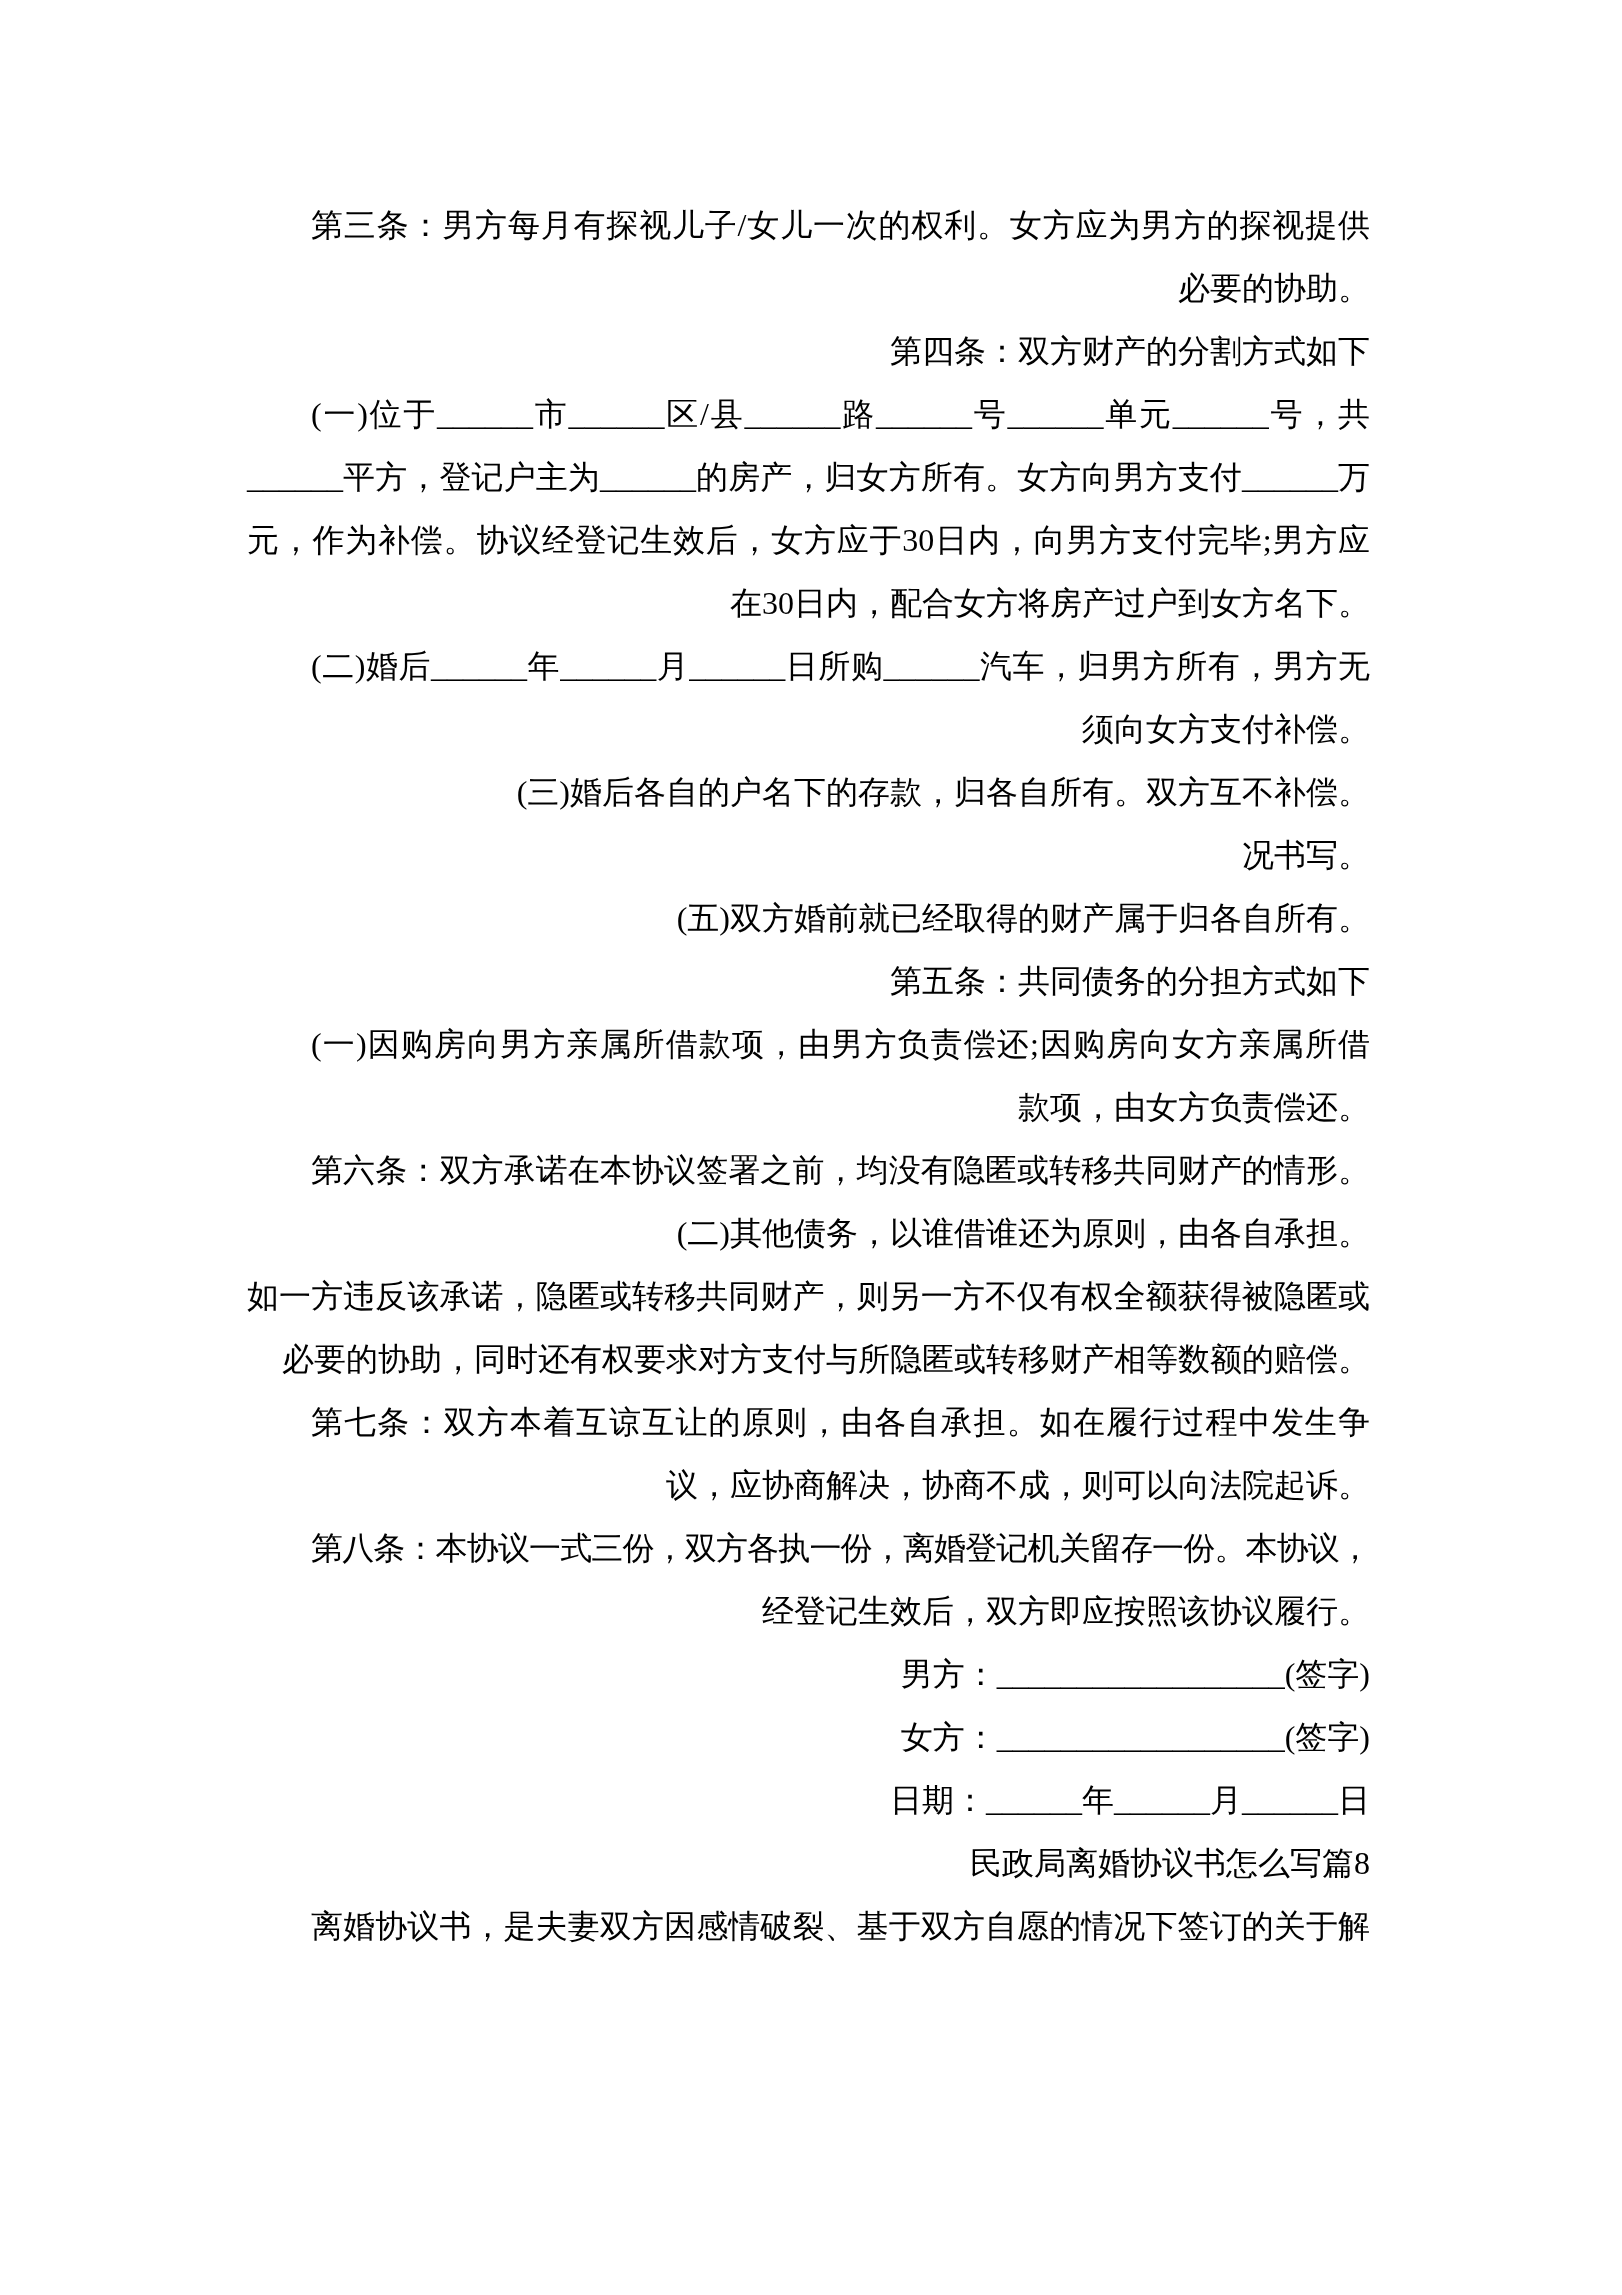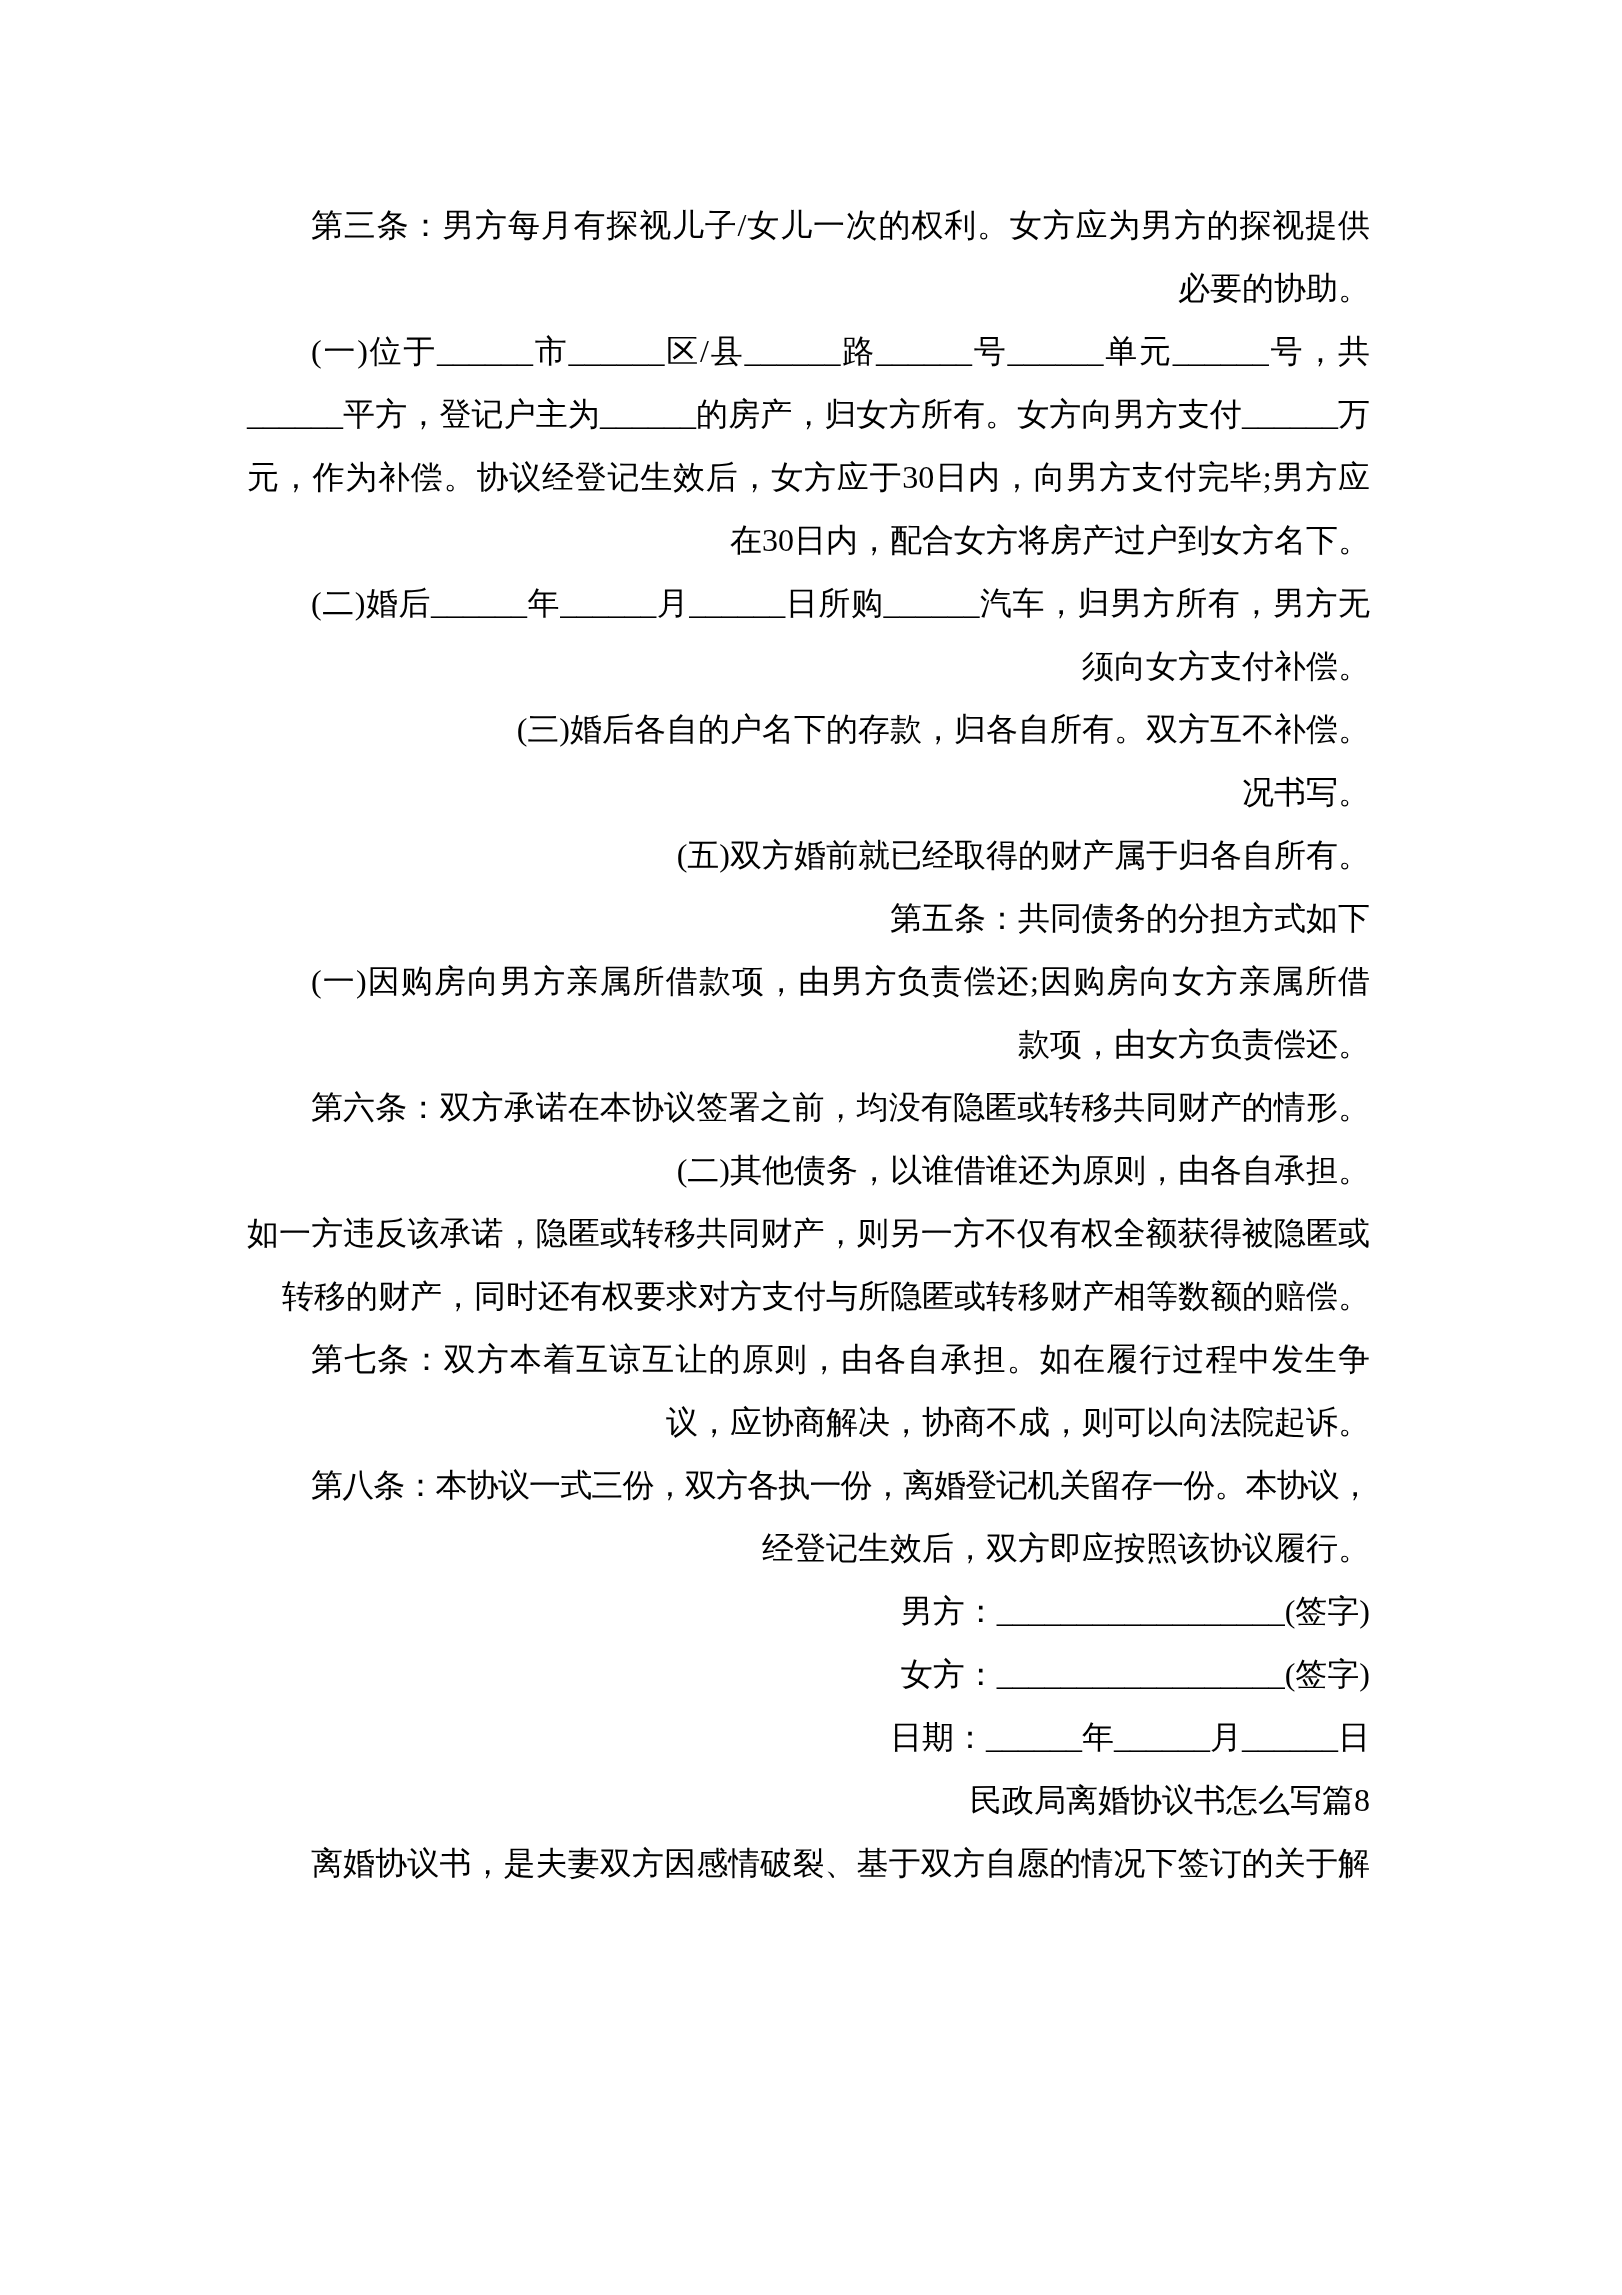--- a/index.html
+++ b/index.html
@@ -43,36 +43,37 @@
     letter-spacing: -1px;
   }
 </style>
 </head>
 <body>
 
 <div class="page">
   <div class="content">
     <div class="ln ind just">第三条：男方每月有探视儿子/女儿一次的权利。女方应为男方的探视提供</div>
     <div class="ln">必要的协助。</div>
+    <div class="ln ind">第四条：双方财产的分割方式如下</div>
     <div class="ln ind just">(一)位于______市______区/县______路______号______单元______号，共</div>
     <div class="ln just">______平方，登记户主为______的房产，归女方所有。女方向男方支付______万</div>
     <div class="ln just">元，作为补偿。协议经登记生效后，女方应于30日内，向男方支付完毕;男方应</div>
     <div class="ln">在30日内，配合女方将房产过户到女方名下。</div>
     <div class="ln ind just">(二)婚后______年______月______日所购______汽车，归男方所有，男方无</div>
     <div class="ln">须向女方支付补偿。</div>
     <div class="ln ind">(三)婚后各自的户名下的存款，归各自所有。双方互不补偿。</div>
     <div class="ln">况书写。</div>
     <div class="ln ind">(五)双方婚前就已经取得的财产属于归各自所有。</div>
     <div class="ln ind">第五条：共同债务的分担方式如下</div>
     <div class="ln ind just">(一)因购房向男方亲属所借款项，由男方负责偿还;因购房向女方亲属所借</div>
     <div class="ln">款项，由女方负责偿还。</div>
     <div class="ln ind just">第六条：双方承诺在本协议签署之前，均没有隐匿或转移共同财产的情形。</div>
     <div class="ln ind">(二)其他债务，以谁借谁还为原则，由各自承担。</div>
     <div class="ln just">如一方违反该承诺，隐匿或转移共同财产，则另一方不仅有权全额获得被隐匿或</div>
-    <div class="ln">转移的财产，同时还有权要求对方支付与所隐匿或转移财产相等数额的赔偿。</div>
+    <div class="ln">必要的协助，同时还有权要求对方支付与所隐匿或转移财产相等数额的赔偿。</div>
     <div class="ln ind just">第七条：双方本着互谅互让的原则，由各自承担。如在履行过程中发生争</div>
     <div class="ln">议，应协商解决，协商不成，则可以向法院起诉。</div>
     <div class="ln ind just tight">第八条：本协议一式三份，双方各执一份，离婚登记机关留存一份。本协议，</div>
     <div class="ln">经登记生效后，双方即应按照该协议履行。</div>
     <div class="ln ind">男方：__________________(签字)</div>
     <div class="ln ind">女方：__________________(签字)</div>
     <div class="ln ind">日期：______年______月______日</div>
     <div class="ln ind">民政局离婚协议书怎么写篇8</div>
     <div class="ln ind just">离婚协议书，是夫妻双方因感情破裂、基于双方自愿的情况下签订的关于解</div>
   </div>

